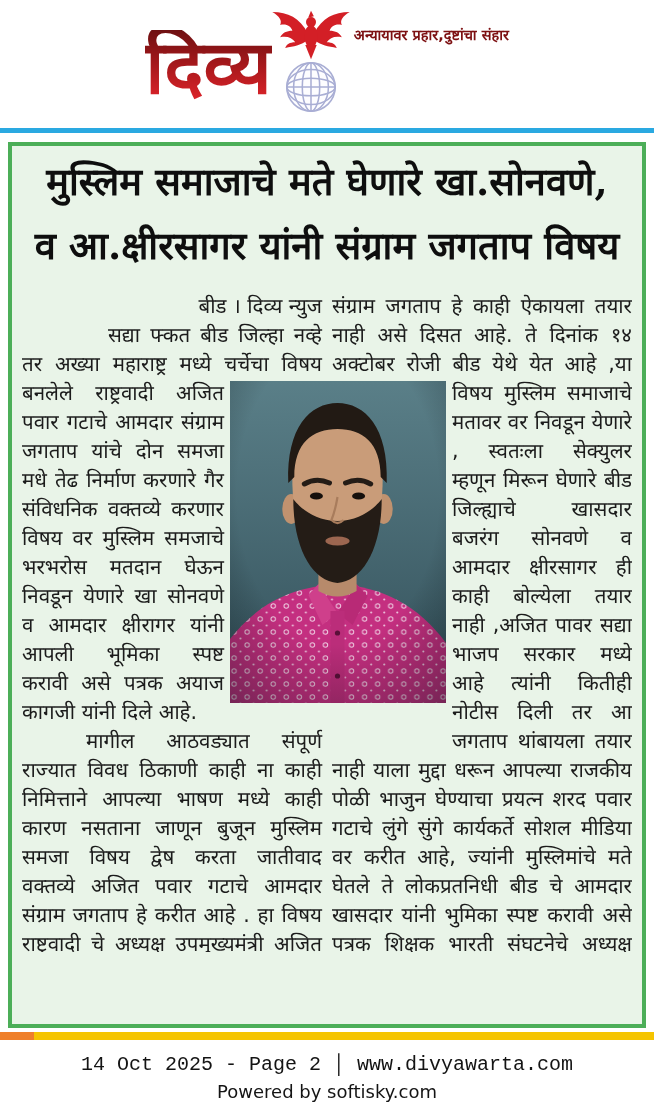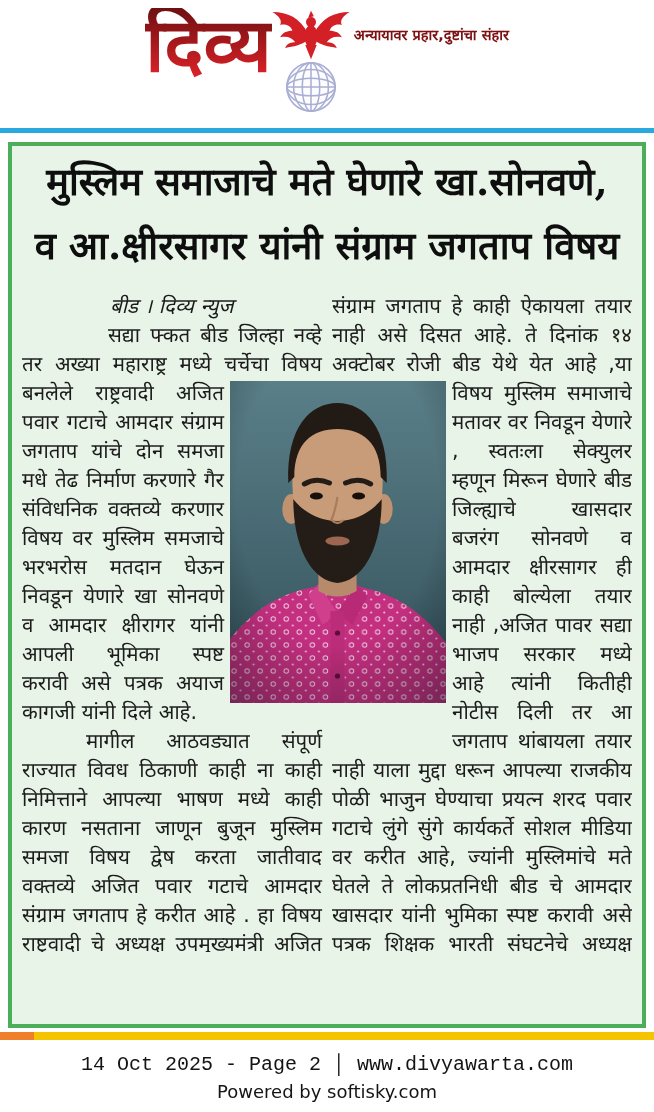--- a/index.html
+++ b/index.html
@@ -9,21 +9,21 @@
   }
   
   .masthead{height:128px;display:flex;justify-content:center;align-items:flex-start;}
   .logo-word{
     font-family:"DejaVu Serif","Liberation Serif",serif;
     font-weight:bold;font-size:74px;line-height:1;
     background:linear-gradient(180deg,#6e1012 0%,#a4181b 45%,#e2242b 100%);
     -webkit-background-clip:text;background-clip:text;color:transparent;
     white-space:nowrap;
   }
-  .logo-first{margin-top:8px;}
+  .logo-first{margin-top:30px;}
   .logo-center{display:flex;flex-direction:column;align-items:center;margin:8px -10px 0 -4px;}
   .logo-globe{margin-top:-8px;}
   .logo-right{display:flex;flex-direction:row;align-items:flex-start;margin-top:24px;}
   .tagline{color:#7d1012;font-size:14.5px;font-weight:bold;margin:0 0 2px 10px;white-space:nowrap;}
   
   .divider-blue{height:5px;background:#2aa9e1;}
   .divider-bottom{height:8px;margin-top:4px;background:linear-gradient(90deg,#ef7f2a 0 34px,#f5c400 34px);}
   
   .article-box{
     margin:9px 8px 0;border:4px solid #4cae58;background:#e9f4e8;
@@ -35,21 +35,21 @@
     font-family:"DejaVu Serif","Liberation Serif",serif;
   }
   .columns{
     position:relative;display:flex;gap:10px;margin-top:14px;height:660px;overflow:hidden;
     font-size:20.5px;line-height:29px;color:#1b1b1b;text-align:justify;
   }
   .col{flex:1 1 0;min-width:0;}
   .spacer-left{float:right;width:92px;height:412px;margin-left:6px;shape-outside:inset(89px 0 0 0);}
   .spacer-right{float:left;width:114px;height:441px;margin-right:6px;shape-outside:inset(89px 0 0 0);}
   .columns p{margin:0;}
-  .dateline{text-align:left;text-indent:88px;font-style:italic;}
+  .dateline{text-align:right;text-indent:88px;}
   .indent{text-indent:86px;}
   .indent-sm{text-indent:64px;}
   .photo{
     position:absolute;left:208px;top:89px;width:216px;height:322px;display:block;
   }
   
   .footer{text-align:center;color:#141414;}
   .footer-line1{margin-top:13px;font-size:20px;font-family:Liberation Mono, monospace;}
   .footer-line2{margin-top:5px;font-size:18px;}
 </style>

